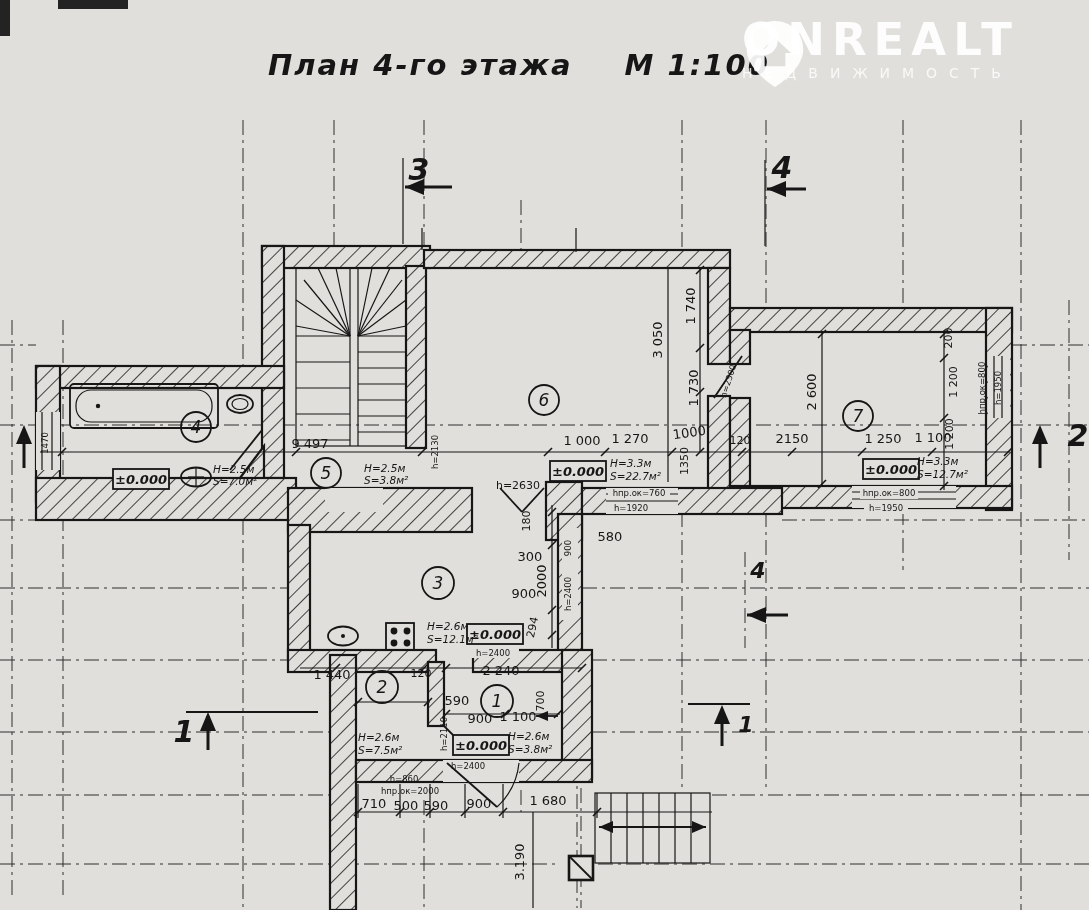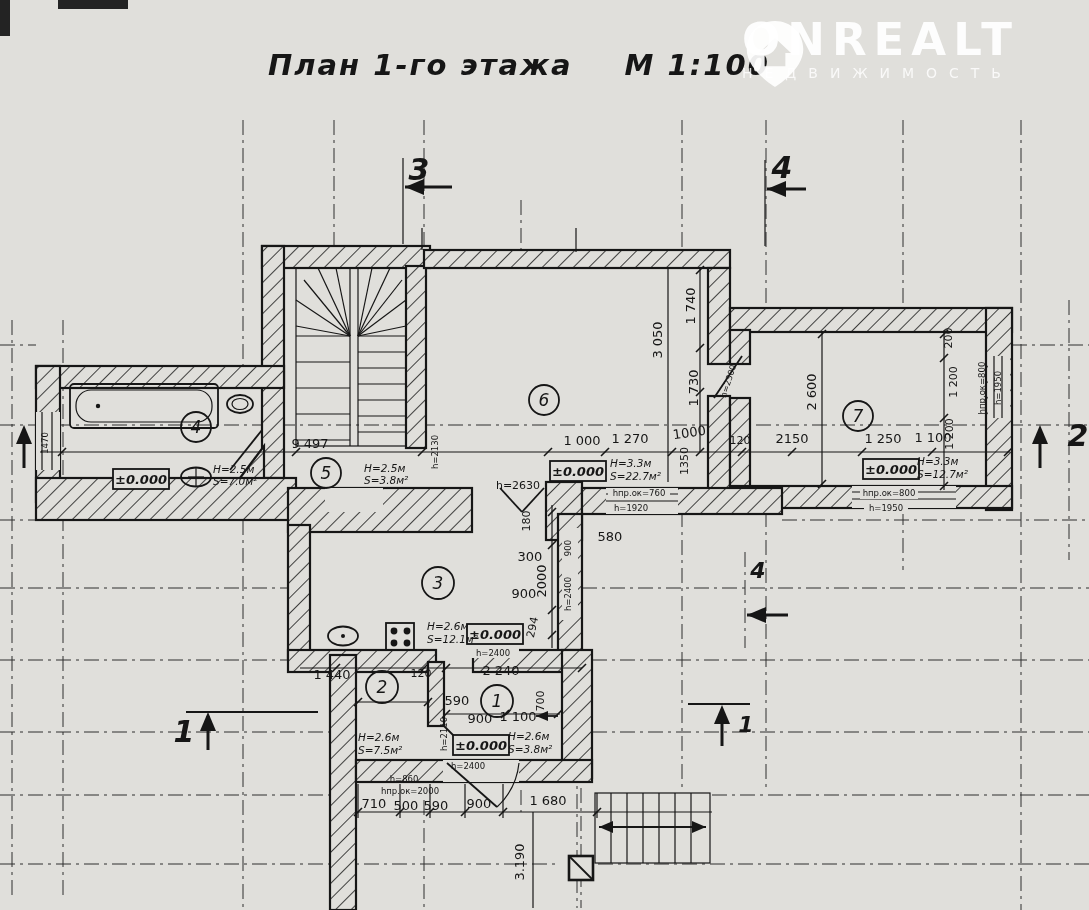--- a/index.html
+++ b/index.html
@@ -30,21 +30,21 @@
   .sec{font-size:30px;font-style:italic;font-weight:bold;text-anchor:middle;}
   .secS{font-size:22px;font-style:italic;font-weight:bold;text-anchor:middle;}
   .head{fill:#161616;stroke:none;}
 </style>
 </head>
 <body>
 
 <div class="canvas">
 
   <div class="title-row">
-    <span>План 1-го этажа</span><span class="title-scale">М 1:100</span>
+    <span>План 4-го этажа</span><span class="title-scale">М 1:100</span>
   </div>
 
   <div class="wm">
     <svg width="66" height="76" viewBox="0 0 70 78">
       <path d="M35,4 C18,4 5,17 5,34 C5,56 35,74 35,74 C35,74 65,56 65,34 C65,17 52,4 35,4 Z
                M35,22 L18,38 L24,38 L24,52 L46,52 L46,38 L52,38 Z" fill="rgba(255,255,255,0.92)" fill-rule="evenodd"></path>
     </svg>
     <div class="wm-text">
       <span class="wm-brand">ONREALT</span>
       <span class="wm-tag">НЕДВИЖИМОСТЬ</span>

